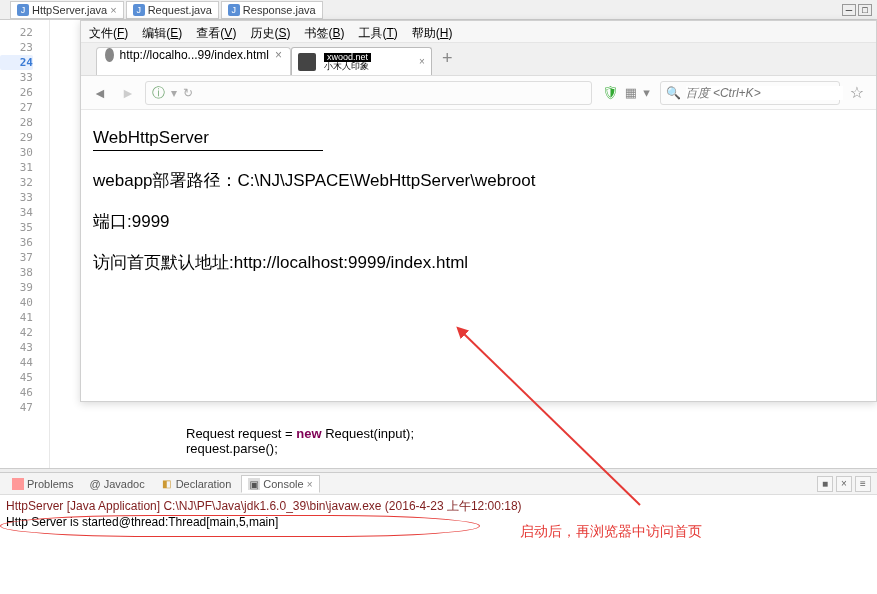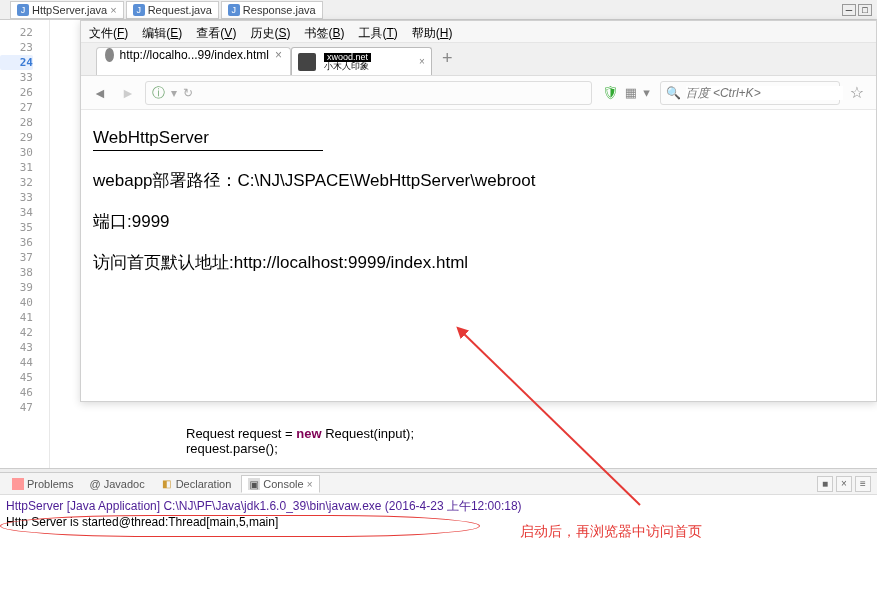--- a/index.html
+++ b/index.html
@@ -64,21 +64,21 @@
 .ptabs { height:22px; display:flex; align-items:center; gap:4px; padding-left:6px; border-bottom:1px solid #ddd; background:#f4f4f4; }
 .ptab { display:flex; align-items:center; gap:3px; padding:2px 6px; font-size:11px; color:#555; }
 .ptab.active { background:#fff; border:1px solid #ccc; border-bottom:1px solid #fff; margin-bottom:-1px; }
 .ptab .pi { width:12px; height:12px; display:inline-flex; align-items:center; justify-content:center; font-size:10px; }
 .pi.red{background:#f99;} .pi.dec{color:#c93;} .pi.con{background:#ddd;color:#555;}
 .ptab .x{color:#888;font-size:10px;}
 .ptools { margin-left:auto; margin-right:6px; display:flex; gap:3px; }
 .ptools span { width:16px; height:16px; border:1px solid #ccc; background:#f7f7f7; font-size:10px; display:flex; align-items:center; justify-content:center; color:#666; }
 
 .pbody { flex:1; padding:3px 6px; font-family:Consolas,SimSun,monospace; font-size:12px; position:relative; }
-.pline1 { color:#4c1d95; }
+.pline1 { color:#7f1d1d; }
 .pline2 { color:#000; }
 .ellipse { position:absolute; left:0px; top:20px; width:480px; height:22px; border:1px solid #e53935; border-radius:50%/80%; pointer-events:none; }
 .note { position:absolute; left:520px; top:28px; color:#e53935; font-size:14px; font-family:SimSun; }
 
 
 .arrow-svg { position:absolute; left:0; top:0; pointer-events:none; }
 </style>
 </head>
 <body>
 

